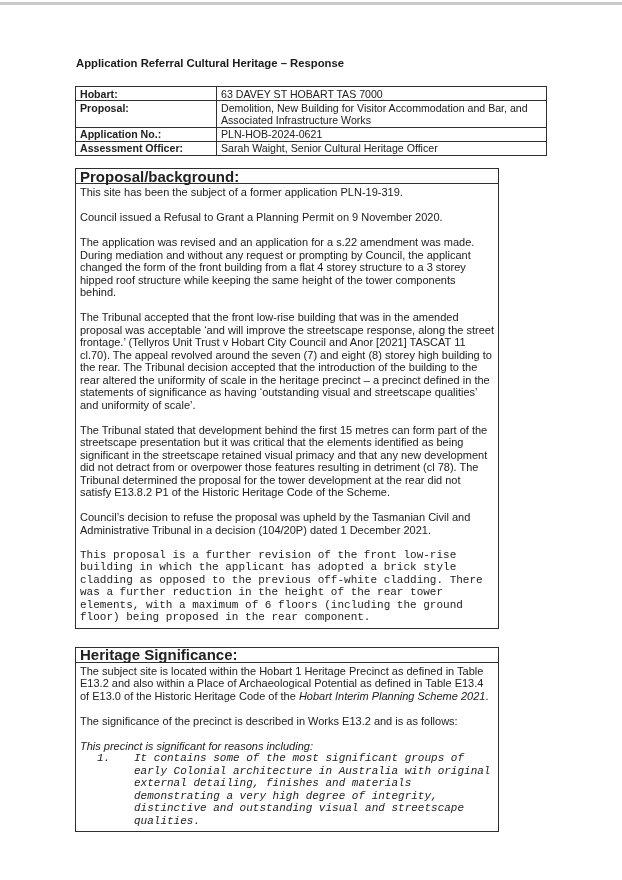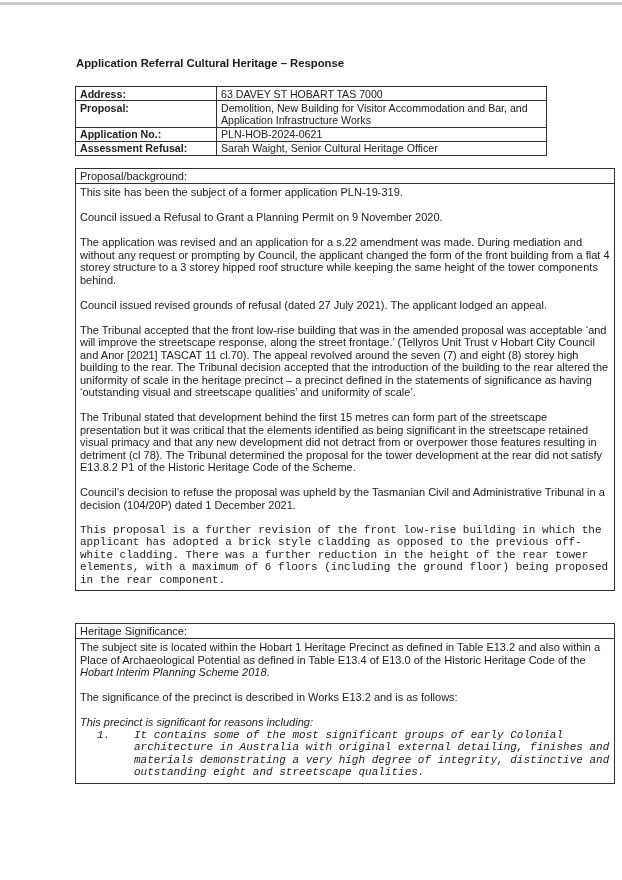--- a/index.html
+++ b/index.html
@@ -13,21 +13,21 @@
   }
   .top-edge {
     position: absolute;
     top: 2px; left: 0;
     width: 622px; height: 3px;
     background: #c9c9c9;
   }
   .doc {
     position: absolute;
     left: 75px; top: 57px;
-    width: 540px;
+    width: 424px;
   }
   .doc-title {
     font-size: 11.3px;
     font-weight: 700;
     color: #1b1b1b;
     padding-left: 1px;
   }
   table.summary {
     border-collapse: collapse;
     width: 472px;
@@ -42,24 +42,24 @@
     vertical-align: top;
   }
   table.summary td.label {
     width: 141px;
     font-weight: 700;
   }
   .box {
     border: 1.5px solid #2f2f2f;
     margin-top: 12px;
   }
-  .box ~ .box { margin-top: 32px; }
+  .box ~ .box { margin-top: 18px; }
   .box-heading {
-    font-size: 11px;
-    font-weight: 400;
+    font-size: 15px;
+    font-weight: 700;
     line-height: 13px;
     padding: 0.5px 4px;
     border-bottom: 1.5px solid #2f2f2f;
   }
   .box-body {
     padding: 2px 4px 2px;
     font-size: 11px;
     line-height: 12.5px;
   }
   .box-body p { margin: 0 0 12.5px; }
@@ -79,58 +79,57 @@
 
 <div class="top-edge"></div>
 
 <main class="doc">
 
   <h1 class="doc-title">Application Referral Cultural Heritage – Response</h1>
 
   <table class="summary">
     <tbody>
         <tr>
-          <td class="label">Address:</td>
+          <td class="label">Hobart:</td>
           <td class="value">63 DAVEY ST HOBART TAS 7000</td>
         </tr>
         <tr>
           <td class="label">Proposal:</td>
-          <td class="value">Demolition, New Building for Visitor Accommodation and Bar, and Application Infrastructure Works</td>
+          <td class="value">Demolition, New Building for Visitor Accommodation and Bar, and Associated Infrastructure Works</td>
         </tr>
         <tr>
           <td class="label">Application No.:</td>
           <td class="value">PLN-HOB-2024-0621</td>
         </tr>
         <tr>
-          <td class="label">Assessment Refusal:</td>
+          <td class="label">Assessment Officer:</td>
           <td class="value">Sarah Waight, Senior Cultural Heritage Officer</td>
         </tr>
       </tbody>
   </table>
 
   <section class="box">
     <header class="box-heading">Proposal/background:</header>
     <div class="box-body">
         <p><span>This site has been the subject of a former application PLN-19-319.</span></p>
         <p><span>Council issued a Refusal to Grant a Planning Permit on 9 November 2020.</span></p>
         <p><span>The application was revised and an application for a s.22 amendment was made. During mediation and without any request or prompting by Council, the applicant changed the form of the front building from a flat 4 storey structure to a 3 storey hipped roof structure while keeping the same height of the tower components behind.</span></p>
-        <p><span>Council issued revised grounds of refusal (dated 27 July 2021). The applicant lodged an appeal.</span></p>
         <p><span>The Tribunal accepted that the front low-rise building that was in the amended proposal was acceptable ‘and will improve the streetscape response, along the street frontage.’ (Tellyros Unit Trust v Hobart City Council and Anor [2021] TASCAT 11 cl.70). The appeal revolved around the seven (7) and eight (8) storey high building to the rear. The Tribunal decision accepted that the introduction of the building to the rear altered the uniformity of scale in the heritage precinct – a precinct defined in the statements of significance as having ‘outstanding visual and streetscape qualities’ and uniformity of scale’.</span></p>
         <p><span>The Tribunal stated that development behind the first 15 metres can form part of the streetscape presentation but it was critical that the elements identified as being significant in the streetscape retained visual primacy and that any new development did not detract from or overpower those features resulting in detriment (cl 78). The Tribunal determined the proposal for the tower development at the rear did not satisfy E13.8.2 P1 of the Historic Heritage Code of the Scheme.</span></p>
         <p><span>Council’s decision to refuse the proposal was upheld by the Tasmanian Civil and Administrative Tribunal in a decision (104/20P) dated 1 December 2021.</span></p>
         <p><span>This proposal is a further revision of the front low-rise building in which the applicant has adopted a brick style cladding as opposed to the previous off-white cladding. There was a further reduction in the height of the rear tower elements, with a maximum of 6 floors (including the ground floor) being proposed in the rear component.</span></p>
       </div>
   </section>
 
   <section class="box">
     <header class="box-heading">Heritage Significance:</header>
     <div class="box-body">
-        <p><span>The subject site is located within the Hobart 1 Heritage Precinct as defined in Table E13.2 and also within a Place of Archaeological Potential as defined in Table E13.4 of E13.0 of the Historic Heritage Code of the </span><em>Hobart Interim Planning Scheme 2018</em><span>.</span></p>
+        <p><span>The subject site is located within the Hobart 1 Heritage Precinct as defined in Table E13.2 and also within a Place of Archaeological Potential as defined in Table E13.4 of E13.0 of the Historic Heritage Code of the </span><em>Hobart Interim Planning Scheme 2021</em><span>.</span></p>
         <p><span>The significance of the precinct is described in Works E13.2 and is as follows:</span></p>
         <p class="tight"><em>This precinct is significant for reasons including:</em></p>
         <div class="list-item">
           <span class="list-num">1.</span>
-          <span class="list-text"><em>It contains some of the most significant groups of early Colonial architecture in Australia with original external detailing, finishes and materials demonstrating a very high degree of integrity, distinctive and outstanding eight and streetscape qualities.</em></span>
+          <span class="list-text"><em>It contains some of the most significant groups of early Colonial architecture in Australia with original external detailing, finishes and materials demonstrating a very high degree of integrity, distinctive and outstanding visual and streetscape qualities.</em></span>
         </div>
       </div>
   </section>
 
 </main>
 
 </body></html>

